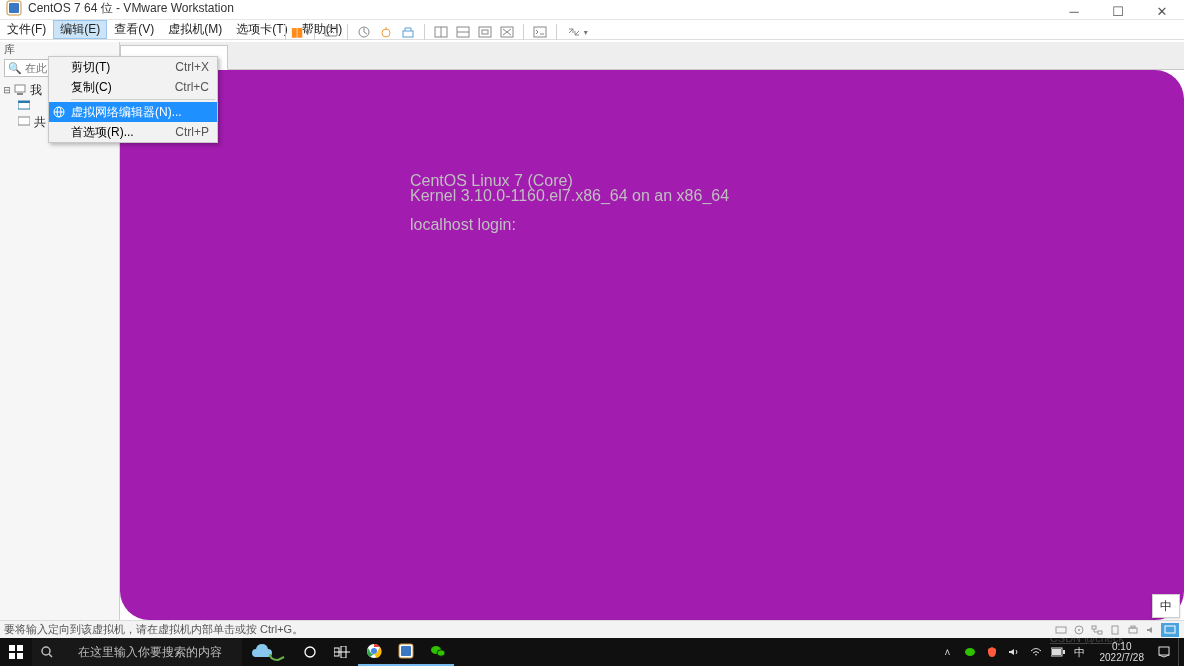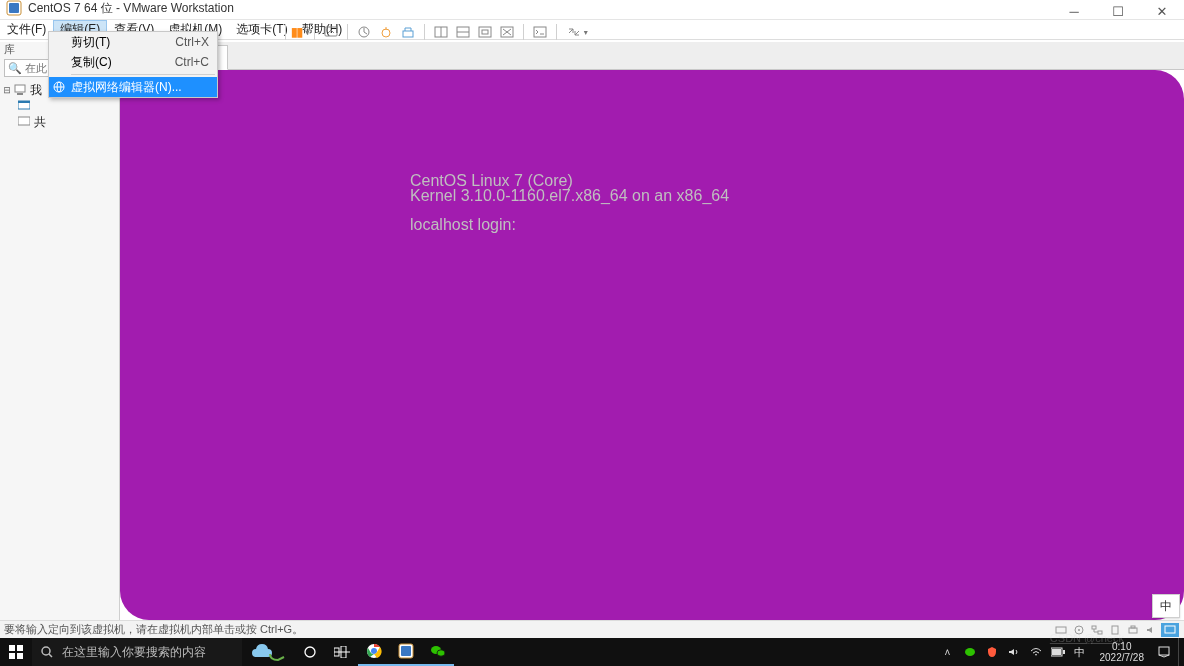--- a/index.html
+++ b/index.html
@@ -12,21 +12,21 @@
 .title-bar .title-text { font-size:12px; color:#333; flex:0 0 auto; }
 .title-bar .spacer { flex:1; }
 .win-btn { width:44px; height:22px; display:flex; align-items:center; justify-content:center; font-size:13px; color:#555; }
 
 
 .menu-bar { height:20px; background:#fff; display:flex; align-items:stretch; font-size:12px; color:#222; position:relative; border-bottom:1px solid #ddd; }
 .menu-item { padding:0 7px; display:flex; align-items:center; height:100%; }
 .menu-item.open { background:#cce4f7; border:1px solid #99c6ee; padding:0 6px; }
 
 
-.dropdown { position:absolute; top:31px; left:48px; width:170px; background:#f2f2f2; border:1px solid #c8c8c8; box-shadow:2px 2px 4px rgba(0,0,0,0.25); z-index:2000; font-size:12px; }
+.dropdown { position:absolute; top:56px; left:48px; width:170px; background:#f2f2f2; border:1px solid #c8c8c8; box-shadow:2px 2px 4px rgba(0,0,0,0.25); z-index:2000; font-size:12px; }
 .dd-row { height:20px; display:flex; align-items:center; padding-left:22px; position:relative; color:#000; }
 .dd-row .shortcut { position:absolute; right:8px; color:#555; }
 .dd-row.highlighted { background:#1e90ff; color:#fff; }
 .dd-row .dd-icon { position:absolute; left:3px; width:14px; height:14px; }
 .dd-sep { height:1px; background:#d0d0d0; margin:2px 2px 2px 22px; }
 
 
 .toolbar { position:absolute; top:22px; left:280px; height:20px; display:flex; align-items:center; gap:0; z-index:5; }
 .tb-sep { width:1px; height:16px; background:#d0d0d0; margin:0 5px; }
 .tb-btn { width:22px; height:20px; display:flex; align-items:center; justify-content:center; color:#555; }
@@ -55,21 +55,21 @@
 
 
 .app-status { position:absolute; left:0; right:0; bottom:28px; height:18px; background:#f3f3f3; display:flex; align-items:center; font-size:11px; color:#555; border-top:1px solid #dcdcdc; padding:0 4px; }
 .app-status .spacer { flex:1; }
 .status-icon { width:16px; height:14px; display:flex; align-items:center; justify-content:center; color:#888; font-size:11px; margin:0 1px; }
 .ime-box { position:absolute; right:4px; bottom:48px; width:28px; height:24px; background:#fff; border:1px solid #cfcfcf; display:flex; align-items:center; justify-content:center; font-size:12px; color:#333; box-shadow:0 1px 2px rgba(0,0,0,0.15); z-index:50; }
 
 
 .taskbar { position:absolute; left:0; right:0; bottom:0; height:28px; background:#101010; display:flex; align-items:center; color:#fff; font-size:12px; }
 .tb-start { width:32px; height:28px; display:flex; align-items:center; justify-content:center; }
-.tb-search { display:flex; align-items:center; background:#181818; height:28px; width:210px; color:#bbb; padding-left:8px; gap:8px; font-size:12px; }
+.tb-search { display:flex; align-items:center; background:#181818; height:28px; width:210px; color:#bbb; padding-left:8px; gap:24px; font-size:12px; }
 .tb-search svg { flex-shrink:0; }
 .tb-weather { width:52px; height:28px; display:flex; align-items:center; justify-content:center; }
 .task-icon { width:32px; height:28px; display:flex; align-items:center; justify-content:center; }
 .task-icon.active { border-bottom:2px solid #76b9ed; }
 .taskbar .spacer { flex:1; }
 .tray { display:flex; align-items:center; gap:6px; padding-right:2px; font-size:10px; color:#ddd; }
 .tray-icon { width:16px; height:16px; display:flex; align-items:center; justify-content:center; }
 .clock { display:flex; flex-direction:column; align-items:center; justify-content:center; font-size:10px; line-height:11px; color:#ddd; padding:0 6px;text-align:center; }
 .watermark { position:absolute; right:60px; bottom:22px; color:rgba(220,220,220,0.25); font-size:11px; z-index:70; pointer-events:none;text-decoration:underline; }
 
@@ -187,20 +187,24 @@
   <div class="dd-sep"></div>
   <div class="dd-row highlighted">
     <span class="dd-icon">
         <svg width="14" height="14" viewBox="0 0 14 14">
           <circle cx="7" cy="7" r="5" fill="none" stroke="#fff" stroke-width="1"></circle>
           <ellipse cx="7" cy="7" rx="2" ry="5" fill="none" stroke="#fff"></ellipse>
           <line x1="2" y1="7" x2="12" y2="7" stroke="#fff"></line>
         </svg>
       </span>
     <span>虚拟网络编辑器(N)...</span>
+  </div>
+  <div class="dd-row">
+    <span>首选项(R)...</span>
+    <span class="shortcut">Ctrl+P</span>
   </div>
 </div>
 
 <div class="sidebar">
   <div class="sidebar-header">库</div>
   <div class="search-row">
     <span class="search-icon">🔍</span>
     <input type="text" placeholder="在此" style="">
   </div>
   <div class="tree">

